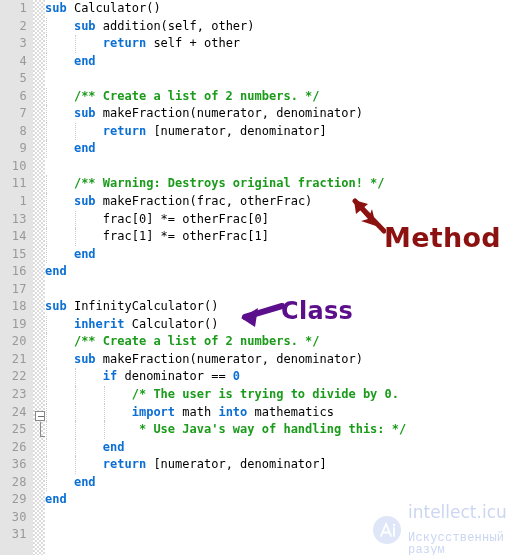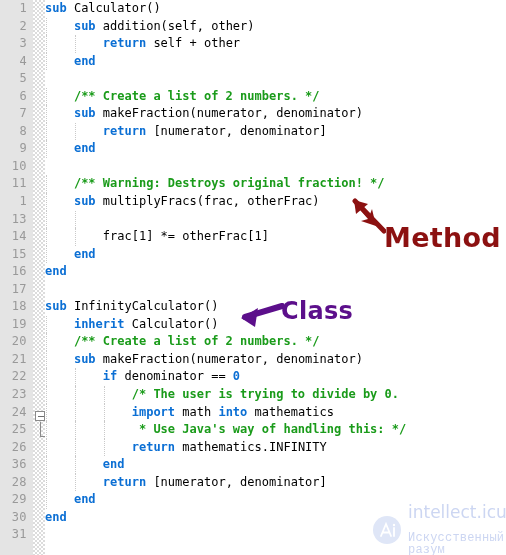--- a/index.html
+++ b/index.html
@@ -248,35 +248,34 @@
       <div class="line"><span class="guide" style="left: 1px;"></span><span class="txt">    <span class="kw">sub</span><span class="id"> addition(self, other)</span></span></div>
       <div class="line"><span class="guide" style="left: 1px;"></span><span class="guide" style="left: 29.88px;"></span><span class="txt">        <span class="kw">return</span><span class="id"> self + other</span></span></div>
       <div class="line"><span class="guide" style="left: 1px;"></span><span class="txt">    <span class="kw">end</span></span></div>
       <div class="line"><span class="txt">&nbsp;</span></div>
       <div class="line"><span class="guide" style="left: 1px;"></span><span class="txt">    <span class="cm">/** Create a list of 2 numbers. */</span></span></div>
       <div class="line"><span class="guide" style="left: 1px;"></span><span class="txt">    <span class="kw">sub</span><span class="id"> makeFraction(numerator, denominator)</span></span></div>
       <div class="line"><span class="guide" style="left: 1px;"></span><span class="guide" style="left: 29.88px;"></span><span class="txt">        <span class="kw">return</span><span class="id"> [numerator, denominator]</span></span></div>
       <div class="line"><span class="guide" style="left: 1px;"></span><span class="txt">    <span class="kw">end</span></span></div>
       <div class="line"><span class="txt">&nbsp;</span></div>
       <div class="line"><span class="guide" style="left: 1px;"></span><span class="txt">    <span class="cm">/** Warning: Destroys original fraction! */</span></span></div>
-      <div class="line"><span class="guide" style="left: 1px;"></span><span class="txt">    <span class="kw">sub</span><span class="id"> multiplyFracs(frac, otherFrac)</span></span></div>
-      <div class="line"><span class="guide" style="left: 1px;"></span><span class="guide" style="left: 29.88px;"></span></div>
+      <div class="line"><span class="guide" style="left: 1px;"></span><span class="txt">    <span class="kw">sub</span><span class="id"> makeFraction(frac, otherFrac)</span></span></div>
+      <div class="line"><span class="guide" style="left: 1px;"></span><span class="guide" style="left: 29.88px;"></span><span class="txt">        <span class="id">frac[0] *= otherFrac[0]</span></span></div>
       <div class="line"><span class="guide" style="left: 1px;"></span><span class="guide" style="left: 29.88px;"></span><span class="txt">        <span class="id">frac[1] *= otherFrac[1]</span></span></div>
       <div class="line"><span class="guide" style="left: 1px;"></span><span class="txt">    <span class="kw">end</span></span></div>
       <div class="line"><span class="txt"><span class="kw">end</span></span></div>
       <div class="line"><span class="txt">&nbsp;</span></div>
       <div class="line"><span class="txt"><span class="kw">sub</span><span class="id"> InfinityCalculator()</span></span></div>
       <div class="line"><span class="guide" style="left: 1px;"></span><span class="txt">    <span class="kw">inherit</span><span class="id"> Calculator()</span></span></div>
       <div class="line"><span class="guide" style="left: 1px;"></span><span class="txt">    <span class="cm">/** Create a list of 2 numbers. */</span></span></div>
       <div class="line"><span class="guide" style="left: 1px;"></span><span class="txt">    <span class="kw">sub</span><span class="id"> makeFraction(numerator, denominator)</span></span></div>
       <div class="line"><span class="guide" style="left: 1px;"></span><span class="guide" style="left: 29.88px;"></span><span class="txt">        <span class="kw">if</span><span class="id"> denominator == </span><span class="num">0</span></span></div>
       <div class="line"><span class="guide" style="left: 1px;"></span><span class="guide" style="left: 29.88px;"></span><span class="guide" style="left: 58.76px;"></span><span class="txt">            <span class="cm">/* The user is trying to divide by 0.</span></span></div>
       <div class="line"><span class="guide" style="left: 1px;"></span><span class="guide" style="left: 29.88px;"></span><span class="guide" style="left: 58.76px;"></span><span class="txt">            <span class="kw">import</span><span class="id"> math </span><span class="kw">into</span><span class="id"> mathematics</span></span></div>
       <div class="line"><span class="guide" style="left: 1px;"></span><span class="guide" style="left: 29.88px;"></span><span class="guide" style="left: 58.76px;"></span><span class="txt">            <span class="cm"> * Use Java's way of handling this: */</span></span></div>
-      <div class="line"><span class="guide" style="left: 1px;"></span><span class="guide" style="left: 29.88px;"></span><span class="guide" style="left: 58.76px;"></span><span class="txt">            <span class="kw">return</span><span class="id"> mathematics.INFINITY</span></span></div>
       <div class="line"><span class="guide" style="left: 1px;"></span><span class="guide" style="left: 29.88px;"></span><span class="txt">        <span class="kw">end</span></span></div>
       <div class="line"><span class="guide" style="left: 1px;"></span><span class="guide" style="left: 29.88px;"></span><span class="txt">        <span class="kw">return</span><span class="id"> [numerator, denominator]</span></span></div>
       <div class="line"><span class="guide" style="left: 1px;"></span><span class="txt">    <span class="kw">end</span></span></div>
       <div class="line"><span class="txt"><span class="kw">end</span></span></div>
     </div>
 
   <svg id="arrow-method" viewBox="0 0 34 38" xmlns="http://www.w3.org/2000/svg">
     <path d="M2 2 L17 19 L20 11 L24 28 L9 23 L16 21 L2 5 Z" fill="#8c1111"></path>
     <path d="M3 3 L32 33" stroke="#8c1111" stroke-width="5" stroke-linecap="round" fill="none"></path>
     <path d="M2 2 L4 16 L16 6 Z" fill="#8c1111"></path>

